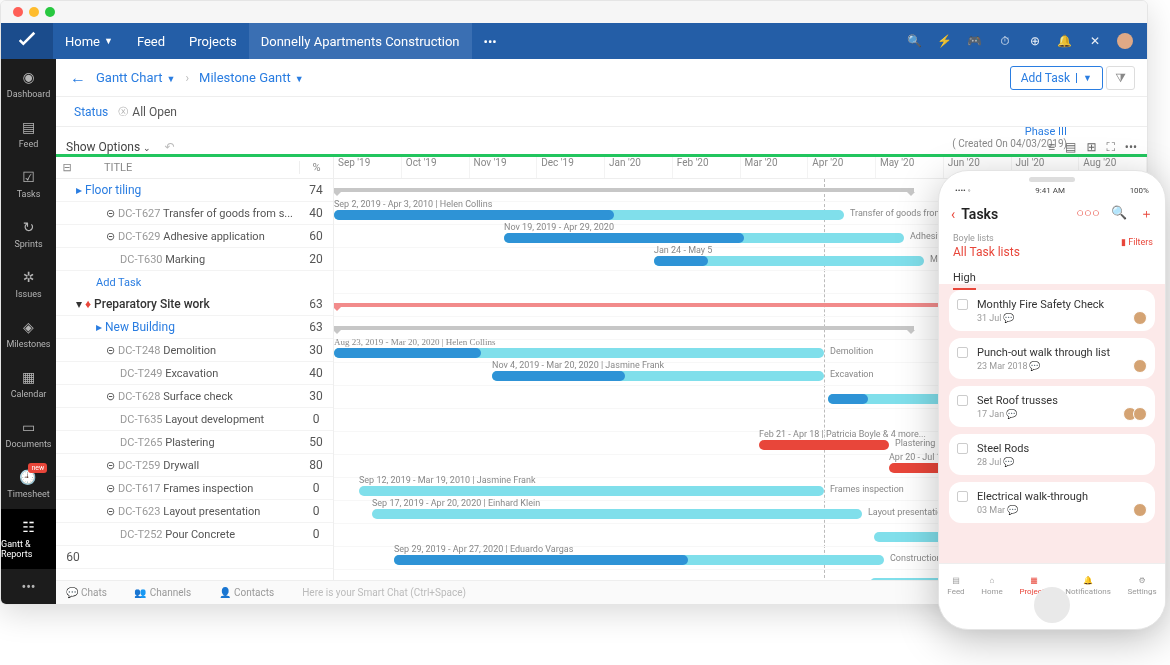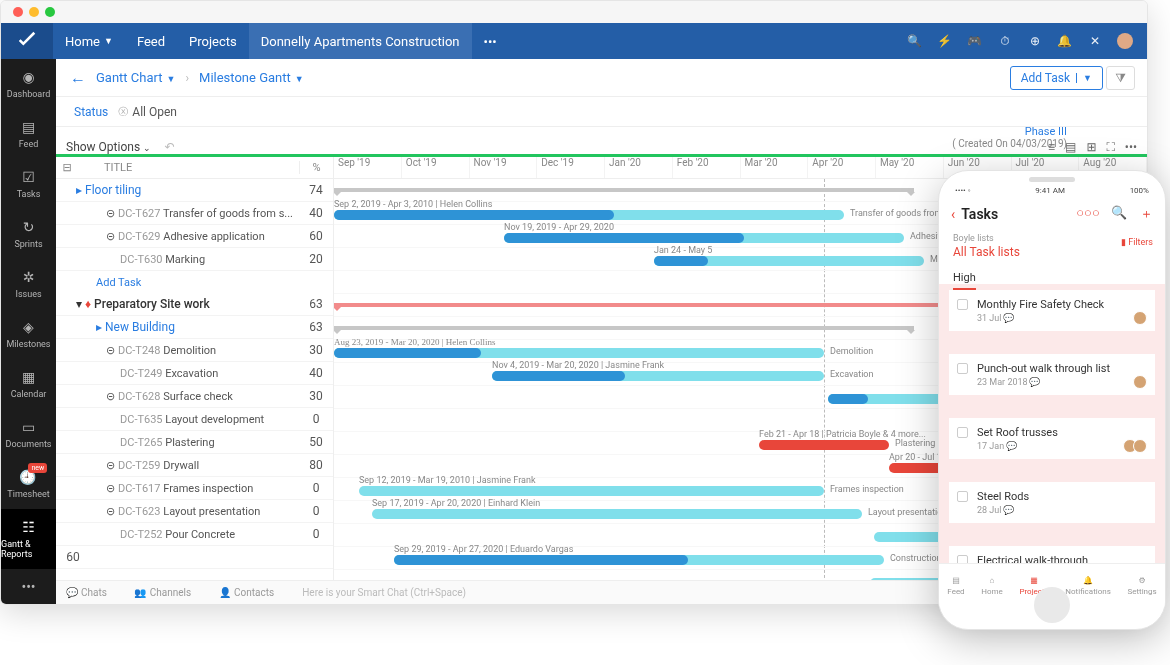--- a/index.html
+++ b/index.html
@@ -88,21 +88,21 @@
   .m-header{display:flex;align-items:center;padding:4px 12px 8px;gap:6px}
   .m-back{color:#e8463a;font-size:14px}
   .m-title{font-weight:600;font-size:14px;color:#222}
   .m-hicons{margin-left:auto;display:flex;gap:12px;color:#e8463a;font-size:13px}
   .m-sub{padding:2px 14px;font-size:9px;color:#999}
   .m-tasklists{color:#e8463a;font-size:12px;padding:0 14px 6px}
   .m-filters{position:absolute;right:12px;top:66px;font-size:9px;color:#e8463a}
   .m-tab{padding:6px 14px 0;font-size:11px;color:#333}
   .m-tab span{border-bottom:2px solid #e8463a;padding-bottom:4px}
   .m-list{padding:6px 10px;background:#fce9e9;height:292px}
-  .m-card{background:#fff;border-radius:0;padding:8px 8px 8px 28px;margin-bottom:23px;position:relative;font-size:10px}
+  .m-card{background:#fff;border-radius:12px;padding:8px 8px 8px 28px;margin-bottom:7px;position:relative;font-size:10px}
   .m-card .chk{position:absolute;left:8px;top:9px;width:11px;height:11px;border:1px solid #ccc;border-radius:2px}
   .m-card .t{color:#333;font-size:11px;margin-bottom:2px}
   .m-card .d{color:#999;font-size:9px}
   .m-card .av{position:absolute;right:8px;bottom:6px;display:flex}
   .m-card .av i{width:14px;height:14px;border-radius:50%;background:#d4a373;margin-left:-4px;border:1px solid #fff}
   .m-nav{position:absolute;bottom:22px;left:0;right:0;height:44px;display:flex;justify-content:space-around;align-items:center;font-size:8px;color:#999;border-top:1px solid #eee;background:#fff}
   .m-nav .itm{display:flex;flex-direction:column;align-items:center;gap:2px}
   .m-nav .itm.active{color:#e8463a}
   .m-home{position:absolute;bottom:6px;left:50%;transform:translateX(-50%);width:36px;height:36px;border-radius:50%;background:#e9e9e9}
 </style>

